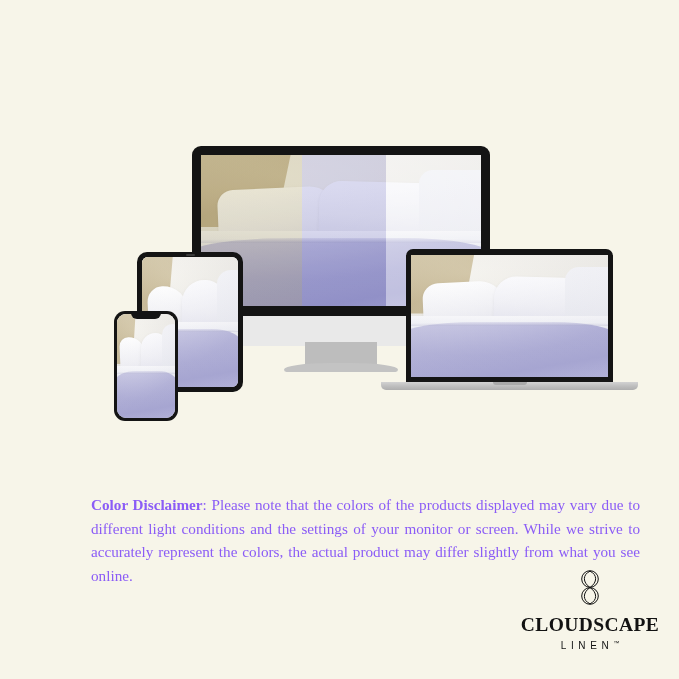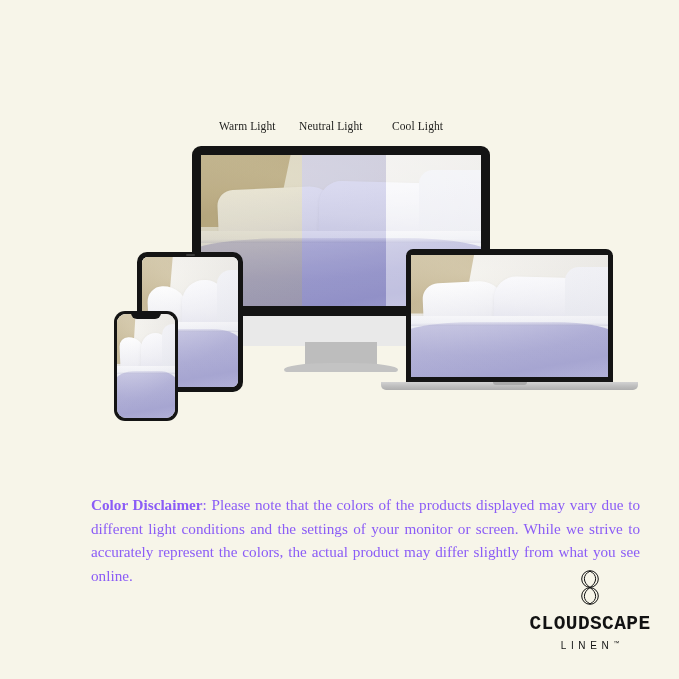--- a/index.html
+++ b/index.html
@@ -325,21 +325,21 @@
     left: 520px;
     top: 568px;
     width: 140px;
     text-align: center;
   }
   .brand-mark {
     display: block;
     margin: 0 auto 7px auto;
   }
   .brand-name {
-    font-family: Liberation Mono, monospace;
+    font-family: Liberation Serif, serif;
     font-weight: bold;
     font-size: 19.5px;
     letter-spacing: .4px;
     color: #121212;
     line-height: 1;
     white-space: nowrap;
   }
   .brand-sub {
     margin-top: 5px;
     font-family: "Liberation Sans", sans-serif;
@@ -355,25 +355,20 @@
     font-size: 6px;
     vertical-align: super;
     letter-spacing: 0;
   }
 </style>
 </head>
 <body>
 
 <div class="page">
 
-  <div class="light-labels">
-    <span class="light-label warm">Warm Light</span>
-    <span class="light-label neutral">Neutral Light</span>
-    <span class="light-label cool">Cool Light</span>
-  </div>
 
   <div class="devices">
 
     <div class="monitor-chin"></div>
     <div class="monitor-neck"></div>
     <div class="monitor-base"></div>
 
     <div class="monitor">
       <div class="monitor-screen">
         <div class="bed">

